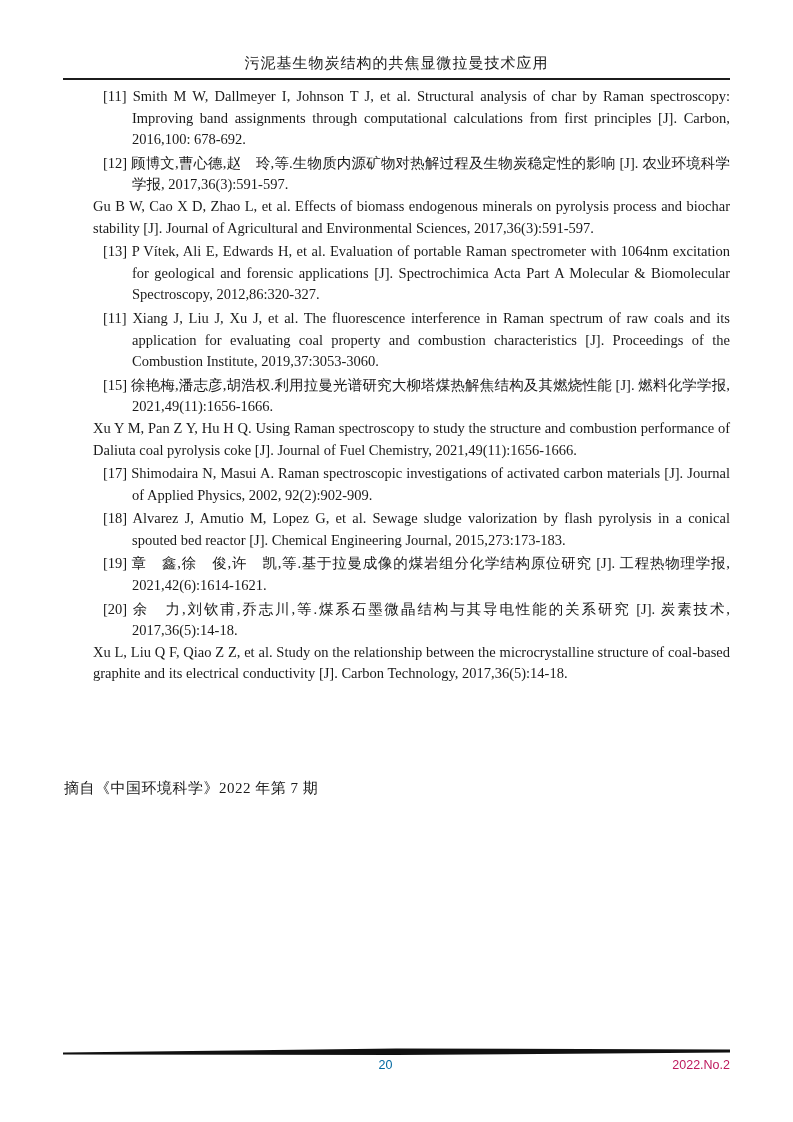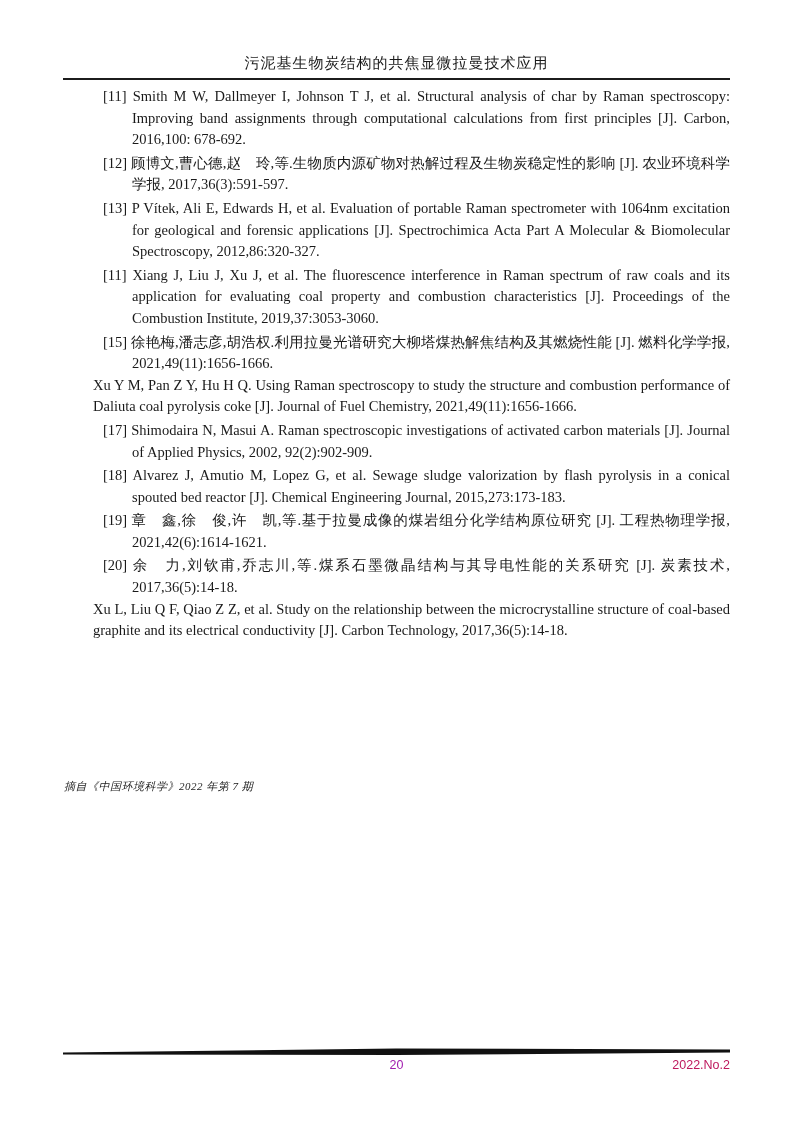--- a/index.html
+++ b/index.html
@@ -41,41 +41,40 @@
     margin-left: 39px;
   }
   .ref-trans {
     padding-left: 29px;
   }
   .source-note {
     position: absolute;
     top: 779px;
     left: 64px;
     width: 666px;
-    font-size: 11px;
-    font-style: italic;
+    font-size: 15px;
     letter-spacing: 0.5px;
   }
   .footer-rule {
     position: absolute;
     top: 1048px;
     left: 63px;
     width: 667px;
     height: 8px;
   }
   .footer-rule svg { display: block; width: 100%; height: 100%; }
   .footer-page-number {
     position: absolute;
     top: 1058px;
-    left: 63px;
+    left: 52px;
     width: 667px;
     text-align: center;
     font-family: "Liberation Sans", "DejaVu Sans", sans-serif;
     font-size: 12.5px;
-    color: #a21caf;
+    color: #0369a1;
   }
   .footer-issue {
     position: absolute;
     top: 1058px;
     right: 63px;
     font-family: "Liberation Sans", "DejaVu Sans", sans-serif;
     font-size: 12.5px;
     color: #be185d;
   }
 </style>
@@ -87,20 +86,21 @@
   <div class="header">污泥基生物炭结构的共焦显微拉曼技术应用</div>
 
   <div class="refs" id="refs-container">
     <div class="ref-entry">
       <p class="ref-main"><span>[11]</span> <span>Smith M W, Dallmeyer I, Johnson T J, et al. Structural analysis of char by Raman spectroscopy: Improving band assignments through computational calculations from first principles [J]. Carbon, 2016,100: 678-692.</span></p>
 
     </div>
 
     <div class="ref-entry">
       <p class="ref-main"><span>[12]</span> <span>顾博文,曹心德,赵　玲,等.生物质内源矿物对热解过程及生物炭稳定性的影响 [J]. 农业环境科学学报, 2017,36(3):591-597.</span></p>
+      <p class="ref-trans">Gu B W, Cao X D, Zhao L, et al. Effects of biomass endogenous minerals on pyrolysis process and biochar stability [J]. Journal of Agricultural and Environmental Sciences, 2017,36(3):591-597.</p>
     </div>
 
     <div class="ref-entry">
       <p class="ref-main"><span>[13]</span> <span>P Vítek, Ali E, Edwards H, et al. Evaluation of portable Raman spectrometer with 1064nm excitation for geological and forensic applications [J]. Spectrochimica Acta Part A Molecular &amp; Biomolecular Spectroscopy, 2012,86:320-327.</span></p>
 
     </div>
 
     <div class="ref-entry">
       <p class="ref-main"><span>[11]</span> <span>Xiang J, Liu J, Xu J, et al. The fluorescence interference in Raman spectrum of raw coals and its application for evaluating coal property and combustion characteristics [J]. Proceedings of the Combustion Institute, 2019,37:3053-3060.</span></p>
 

